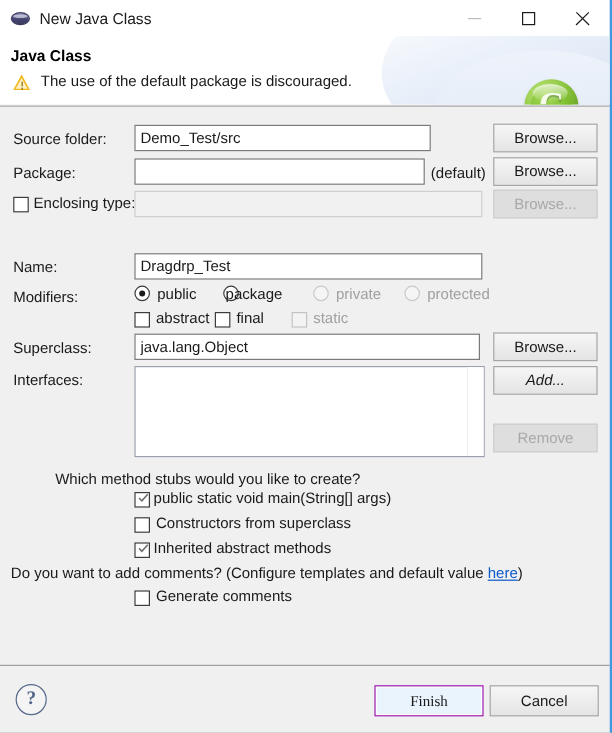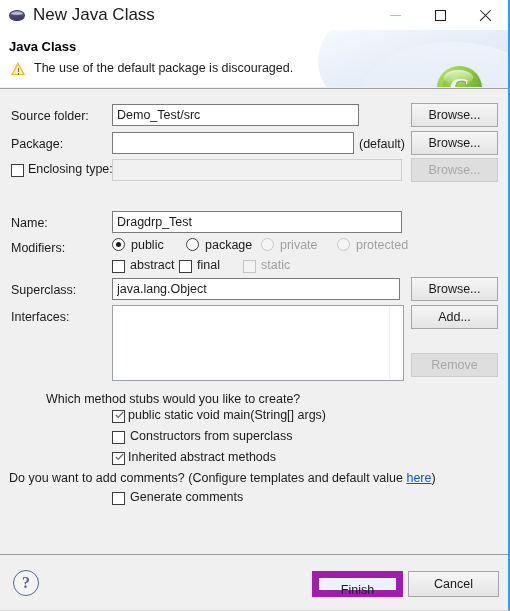--- a/index.html
+++ b/index.html
@@ -52,21 +52,21 @@
   .title-icon .oval:after {
     content: "";
     position: absolute;
     left: 1px; top: 1px;
     width: 12px; height: 3px;
     border-radius: 50%;
     background: rgba(255,255,255,0.55);
   }
   .title-text {
     margin-left: 8px;
-    font-size: 17px;
+    font-size: 13px;
     color: #1b1b1b;
   }
 
   .wincontrols {
     position: absolute;
     right: 0; top: 0;
     height: 30px;
     display: flex;
   }
   .wbtn {
@@ -294,22 +294,23 @@
     cursor: default;
     user-select: none;
   }
   .btn.disabled {
     background: #dedede;
     border: 1px solid #cccccc;
     color: #a8a8a8;
   }
   .btn.default {
     background: #eaf4fd;
-    border: 7px solid #a21caf;
+    border: 1px solid #a21caf;
     box-shadow: inset 0 0 0 1px #ffffff;
+    font-family: Liberation Serif, serif;
   }
 
   
   .cb {
     position: absolute;
     width: 13px; height: 13px;
     box-sizing: border-box;
     background: #ffffff;
     border: 1px solid #3c3c3c;
   }
@@ -433,21 +434,21 @@
     <input class="tf" style="left: 112px; top: 122px; width: 290px;" value="Dragdrp_Test">
 
     <div class="lbl" style="left:11px; top:152px;">Modifiers:</div>
 
     <div class="rb" style="left:112px; top:149px;">
         <span class="dot"></span>
       </div>
     <div class="lbl" style="left:131px; top:149px;">public</div>
 
     <div class="rb" style="left:186px; top:149px;"></div>
-    <div class="lbl" style="left:205px; top:149px;">package</div>
+    <div class="lbl" style="left:188px; top:149px;">package</div>
 
     <div class="rb disabled" style="left:261px; top:149px;"></div>
     <div class="lbl dis" style="left:280px; top:149px;">private</div>
 
     <div class="rb disabled" style="left:337px; top:149px;"></div>
     <div class="lbl dis" style="left:356px; top:149px;">protected</div>
 
     <div class="cb" style="left:112px; top:171px;"></div>
     <div class="lbl" style="left:130px; top:169px;">abstract</div>
 
@@ -458,21 +459,21 @@
     <div class="lbl dis" style="left:261px; top:169px;">static</div>
 
     <div class="lbl" style="left:11px; top:194px;">Superclass:</div>
     <input class="tf" style="left: 112px; top: 189px; width: 288px;" value="java.lang.Object">
     <div class="btn" style="left:411px; top:188px; width:87px;">Browse...</div>
 
     <div class="lbl" style="left:11px; top:221px;">Interfaces:</div>
     <div class="listbox" style="left:112px; top:216px; width:292px; height:76px;">
       <div class="gutter"></div>
     </div>
-    <div class="btn" style="left:411px; top:216px; width:87px;">Add...</div>
+    <div class="btn" style="left:411px; top:216px; width:87px;font-style:italic;">Add...</div>
     <div class="btn disabled" style="left:411px; top:264px; width:87px;">Remove</div>
 
     <div class="lbl" style="left:9px; top:303px;margin-left:37px;">Which method stubs would you like to create?</div>
 
     <div class="cb" style="left:112px; top:321px;">
       <svg class="tick" viewBox="0 0 10 10">
           <path d="M1 5 L3.6 7.6 L9 1.6" stroke="#6d6d6d" stroke-width="1.5" fill="none"></path>
         </svg>
     </div>
     <div class="lbl" style="left:128px; top:319px;">public static void main(String[] args)</div>

